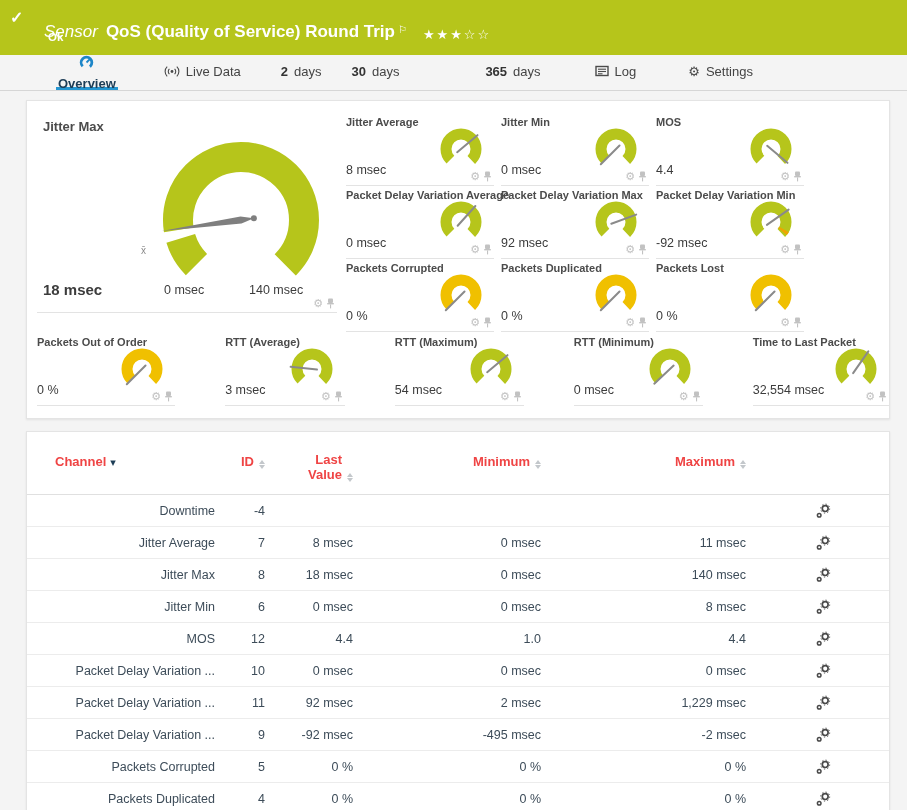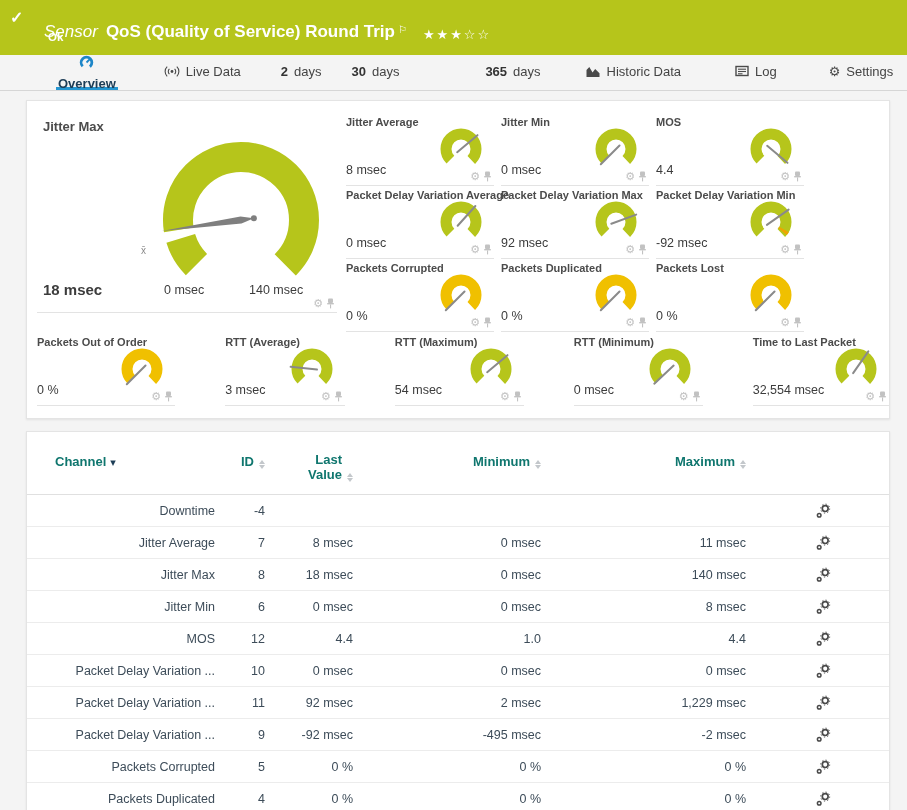--- a/index.html
+++ b/index.html
@@ -42,21 +42,21 @@
   .mini-gear{font-size:11px;color:#c2c2c2;line-height:1;cursor:pointer;}
   .gauge-bottom{display:flex;margin-top:1px;gap:36px;}
   .gauge-bottom .g-cell.b0{width:150px;margin-right:14px;}
   .gauge-bottom .g-cell.b1{width:130px;margin-right:14px;}
   .gauge-bottom .g-cell.b2{width:140px;margin-right:14px;}
   .gauge-bottom .g-cell.b3{width:140px;margin-right:14px;}
   .gauge-bottom .g-cell.b4{width:148px;margin-right:0;}
   
   .table-panel{margin-top:12px;padding:20px 0 24px 0;min-height:400px;}
   .t-head{display:flex;align-items:flex-start;padding:0 20px 8px 28px;min-height:34px;border-bottom:1px solid #e0e0e0;}
-  .t-head .hl{font-size:13px;font-weight:bold;color:#0f766e;}
+  .t-head .hl{font-size:13px;font-weight:bold;color:#ef4444;}
   .c-ch{width:160px;}
   .c-id{width:50px;text-align:right;}
   .c-last{width:88px;text-align:right;}
   .c-min{width:188px;text-align:right;}
   .c-max{width:205px;text-align:right;}
   .c-act{flex:1;display:flex;justify-content:flex-end;padding-right:38px;}
   .c-last .hl{display:inline-block;max-width:42px;}
   .caret{color:#1d3d56;font-size:11px;margin-left:4px;}
   .sort{display:inline-flex;flex-direction:column;gap:1px;margin-left:5px;vertical-align:2px;cursor:pointer;}
   .sort i{display:block;width:0;height:0;border-left:3.5px solid transparent;border-right:3.5px solid transparent;}
@@ -108,28 +108,20 @@
       <span>days</span>
     </div>
     <div class="tab" style="margin-left: 26px;">
       <span class="num">30</span>
       <span>days</span>
     </div>
     <div class="tab" style="margin-left: 82px;">
       <span class="num">365</span>
       <span>days</span>
     </div>
-    <div class="tab" style="margin-left: 40px;">
-      <span class="ticon">
-        <svg width="16" height="13" viewBox="0 0 14 12">
-          <path d="M1,11 V4.5 L3.6,1.8 L6.6,7 L9,3.6 L13,7.6 V11 Z" fill="#4a4a4a"></path>
-        </svg>
-      </span>
-      <span>Historic Data</span>
-    </div>
     <div class="tab" style="margin-left: 50px;">
       <span class="ticon">
         <svg width="14" height="12" viewBox="0 0 14 12">
           <rect x="1" y="1.5" width="12" height="9" fill="none" stroke="#4a4a4a" stroke-width="1.4"></rect>
           <line x1="3" y1="4.2" x2="11" y2="4.2" stroke="#4a4a4a" stroke-width="1.1"></line>
           <line x1="3" y1="6.5" x2="11" y2="6.5" stroke="#4a4a4a" stroke-width="1.1"></line>
           <line x1="3" y1="8.8" x2="7.5" y2="8.8" stroke="#4a4a4a" stroke-width="1.1"></line>
         </svg>
       </span>
       <span>Log</span>

